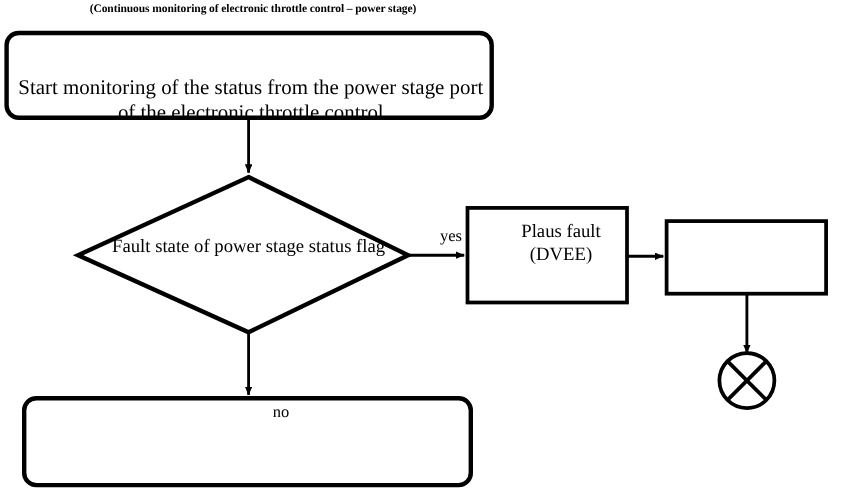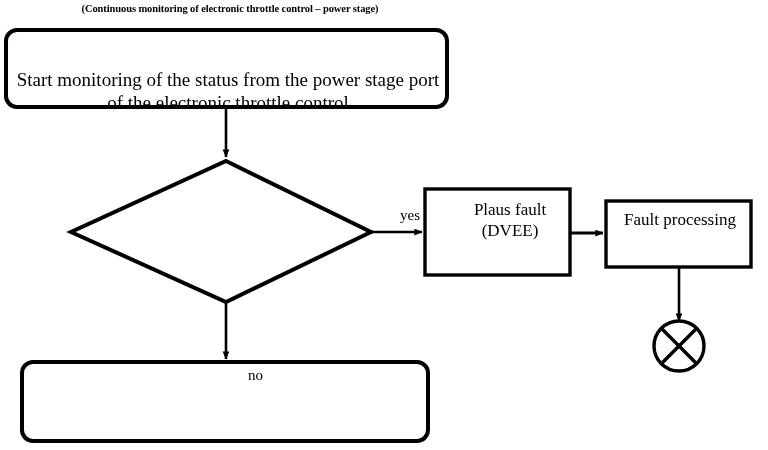--- a/index.html
+++ b/index.html
@@ -121,23 +121,23 @@
 
     <line x1="226" y1="302" x2="226" y2="359" stroke="#000000" stroke-width="2.6" marker-end="url(#arrowhead)"></line>
 
     <rect x="22" y="362" width="406" height="79" rx="11" ry="11" fill="#ffffff" stroke="#000000" stroke-width="4"></rect>
   </svg>
 
   <div class="lbl" id="caption">(Continuous monitoring of electronic throttle control – power stage)</div>
 
   <div class="lbl" id="start-text">Start monitoring of the status from the power stage port of the electronic throttle control</div>
 
+  <div class="lbl" id="decision-text">Fault state of power stage status flag</div>
 
   <div class="lbl" id="yes-label">yes</div>
 
   <div class="lbl" id="no-label">no</div>
 
   <div class="lbl" id="plaus-text">Plaus fault (DVEE)</div>
 
-  <div class="lbl" id="faultproc-text">Fault processing</div>
 
 
 </div>
 
 </body></html>

